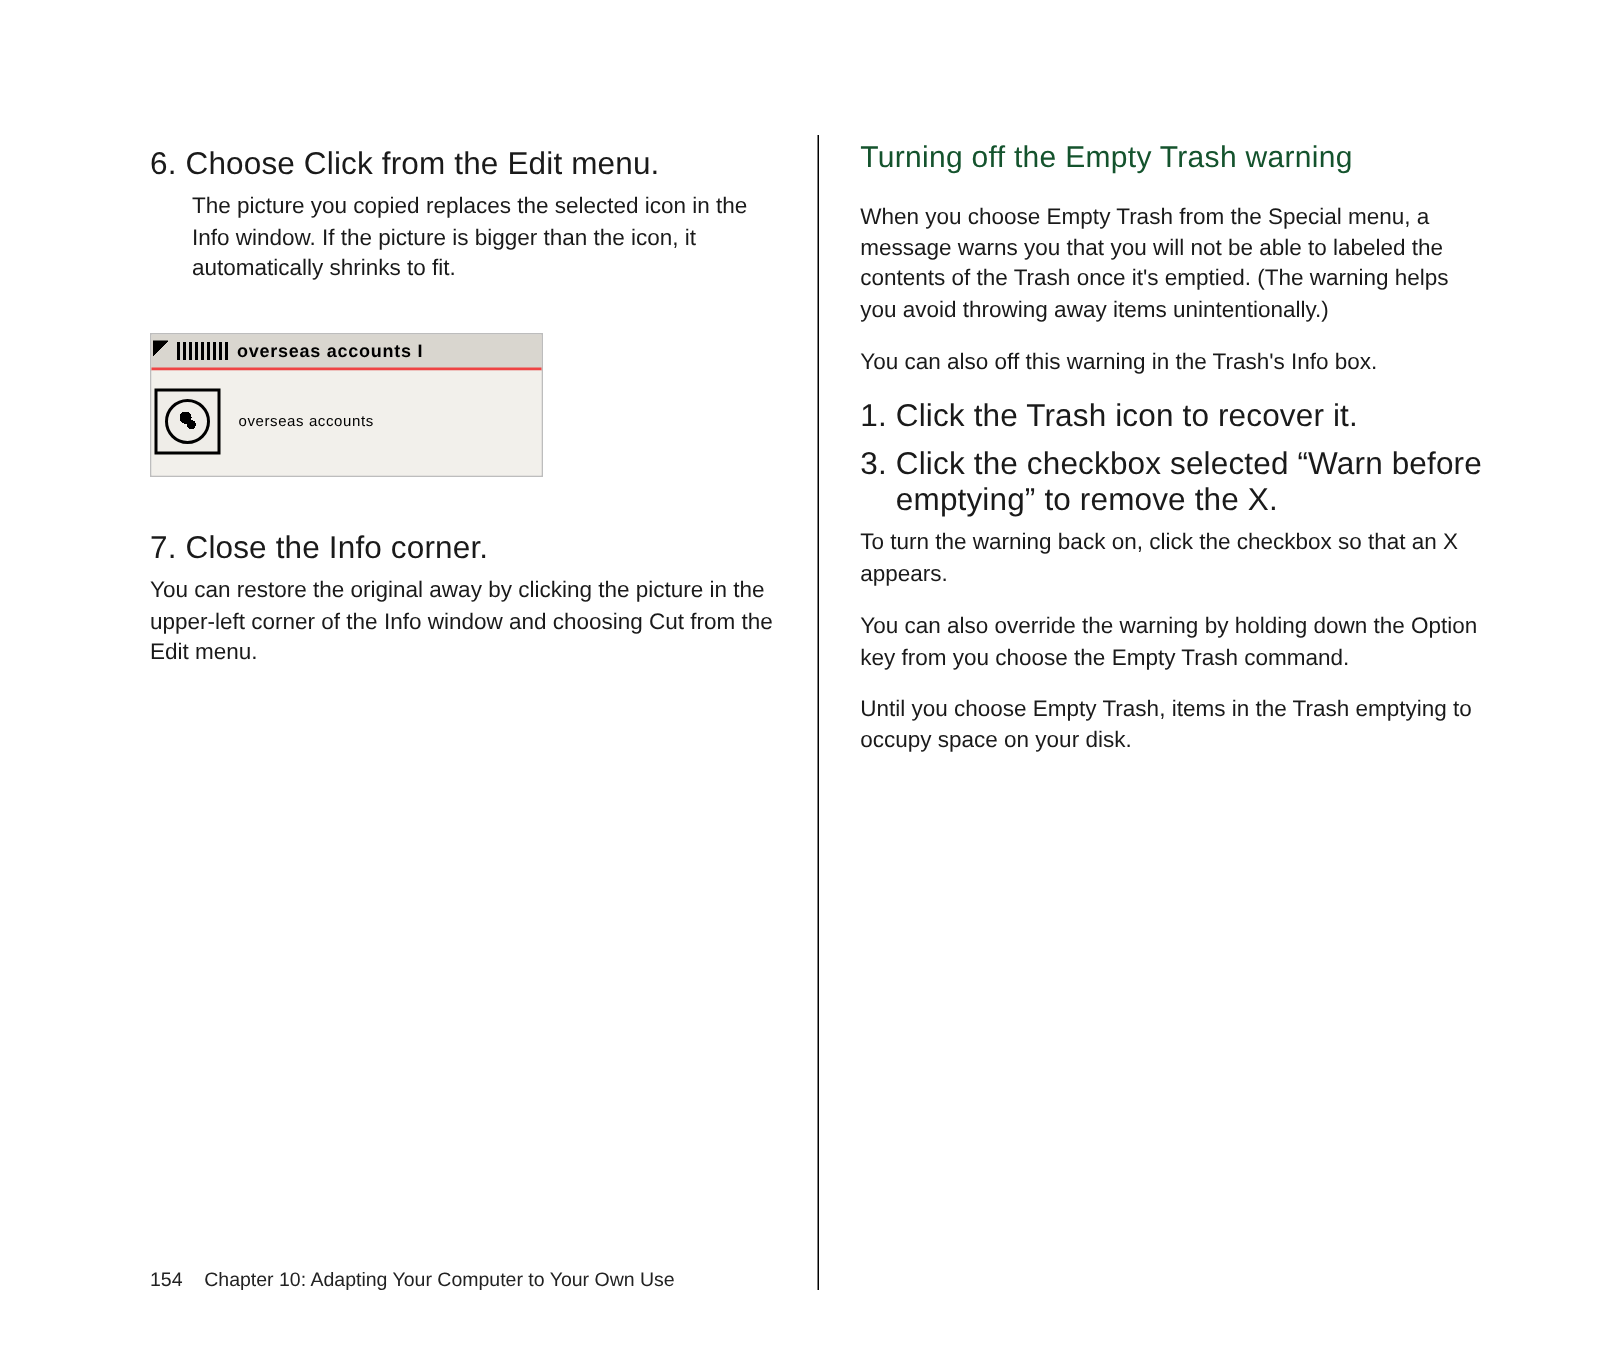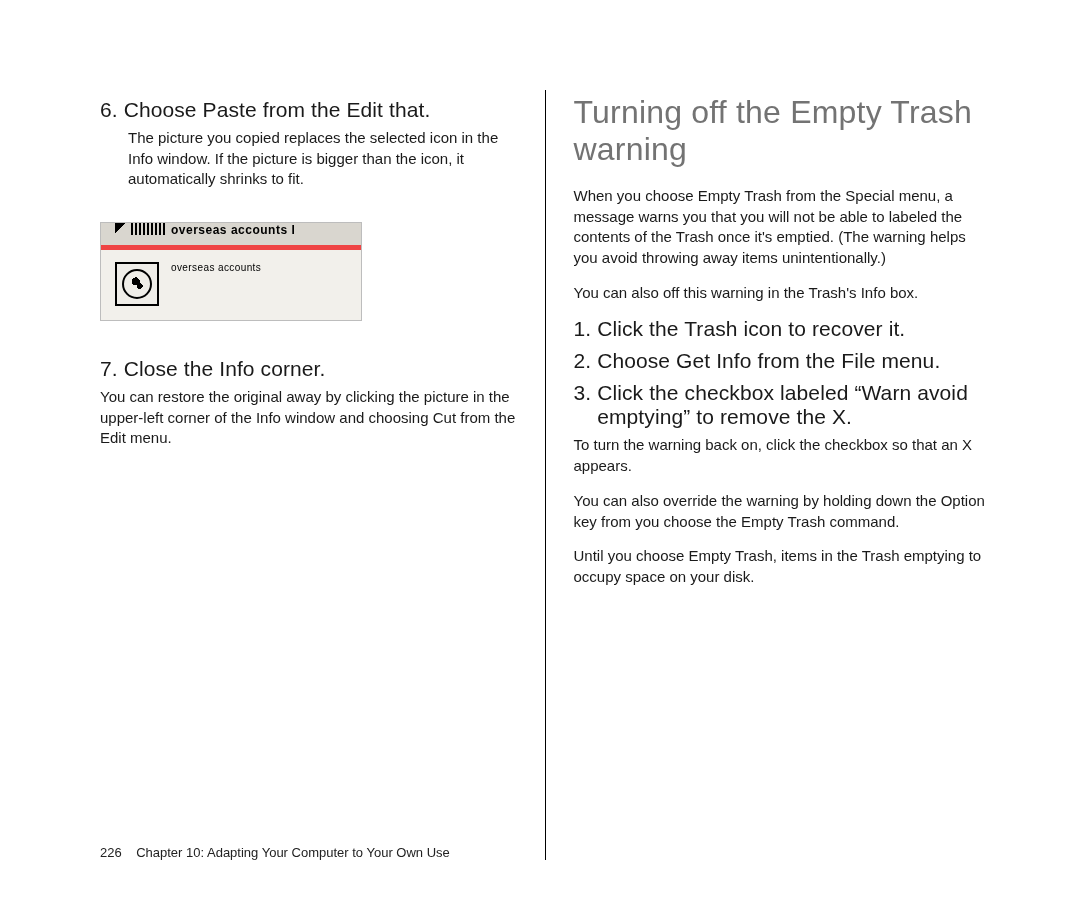--- a/index.html
+++ b/index.html
@@ -36,40 +36,40 @@
     letter-spacing: 0.1px;
     margin: 8px 0 6px 0;
   }
   .body {
     font-size: 15px;
     line-height: 1.38;
     margin: 4px 0 14px 0;
   }
   .indent { padding-left: 28px; }
   .section-title {
-    font-size: 32px;
+    font-size: 20px;
     font-weight: 400;
-    color: #737373;
+    color: #14532d;
     letter-spacing: 0.2px;
     margin: 4px 0 18px 0;
   }
   .figure {
     display: inline-block;
     border: 1px solid #bdbdbd;
     background: #eceae6;
     margin: 18px 0 28px 0;
     width: 260px;
   }
   .figure .titlebar {
     display: flex;
-    align-items: flex-start;
+    align-items: center;
     height: 22px;
     background: #d9d6cf;
-    border-bottom: 5px solid #ef4444;
-    padding: 0 14px;
+    border-bottom: 2px solid #ef4444;
+    padding: 0 1px;
   }
   .figure .titlebar .ptr {
     width: 12px; height: 14px;
     margin-right: 4px;
     background:
       linear-gradient(135deg, #000 0 50%, transparent 50%) no-repeat;
     background-size: 10px 12px;
     border: none;
   }
   .figure .titlebar .pinstripes {
@@ -81,21 +81,22 @@
     font-family: "Chicago", "Geneva", Arial, sans-serif;
     font-weight: 700;
     font-size: 12px;
     letter-spacing: 0.5px;
     color: #000;
     overflow: hidden;
     white-space: nowrap;
   }
   .figure .body-row {
     display: flex;
-    padding: 12px 10px 14px 14px;
+    align-items: center;
+    padding: 12px 10px 14px 2px;
     background: #f2f0eb;
   }
   .figure .globe-box {
     width: 40px; height: 40px;
     border: 2px solid #000;
     background: #efede8;
     display: flex; align-items: center; justify-content: center;
     margin-right: 12px;
   }
   .figure .globe {
@@ -124,21 +125,21 @@
 </head>
 <body>
 
 <div class="page">
   <div class="cols">
 
     <div class="col left">
 
       <div class="step-heading">
         <span>6.</span>
-        <span>Choose Paste from the Edit that.</span>
+        <span>Choose Click from the Edit menu.</span>
       </div>
       <div class="body indent">The picture you copied replaces the selected icon in the Info window. If the picture is bigger than the icon, it automatically shrinks to fit.</div>
 
       
       <div class="figure">
         <div class="titlebar">
           <span class="ptr"></span>
           <span class="pinstripes"></span>
           <span class="tlabel">overseas accounts I</span>
         </div>
@@ -162,34 +163,30 @@
 
       <div class="section-title">Turning off the Empty Trash warning</div>
 
       <div class="body">When you choose Empty Trash from the Special menu, a message warns you that you will not be able to labeled the contents of the Trash once it's emptied. (The warning helps you avoid throwing away items unintentionally.)</div>
       <div class="body">You can also off this warning in the Trash's Info box.</div>
 
       <div class="step-heading">
         <span>1.</span>
         <span>Click the Trash icon to recover it.</span>
       </div>
-      <div class="step-heading">
-        <span>2.</span>
-        <span>Choose Get Info from the File menu.</span>
-      </div>
       <div class="step-heading" style="display:flex;">
         <span style="flex:0 0 auto; margin-right:6px;">3.</span>
-        <span>Click the checkbox labeled “Warn avoid emptying” to remove the X.</span>
+        <span>Click the checkbox selected “Warn before emptying” to remove the X.</span>
       </div>
 
       <div class="body" style="margin-top:4px;">To turn the warning back on, click the checkbox so that an X appears.</div>
       <div class="body">You can also override the warning by holding down the Option key from you choose the Empty Trash command.</div>
       <div class="body">Until you choose Empty Trash, items in the Trash emptying to occupy space on your disk.</div>
 
     </div>
   </div>
 
   <div class="footer">
-    <span>226</span>
+    <span>154</span>
     &nbsp;&nbsp;
     <span>Chapter 10:  Adapting Your Computer to Your Own Use</span>
   </div>
 </div>
 
 </body></html>

